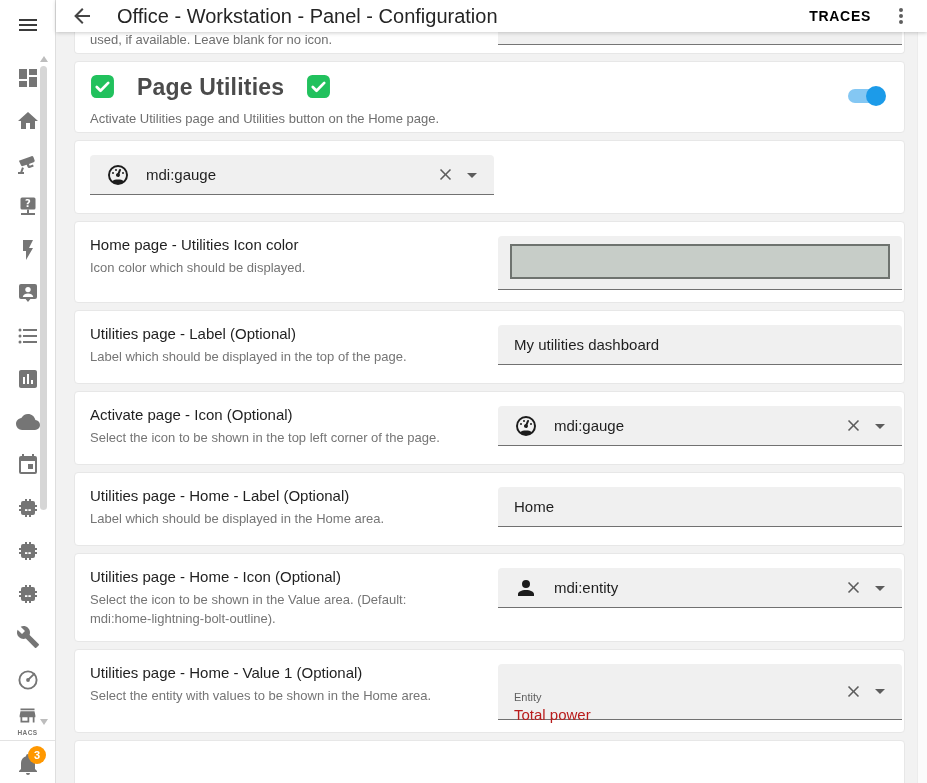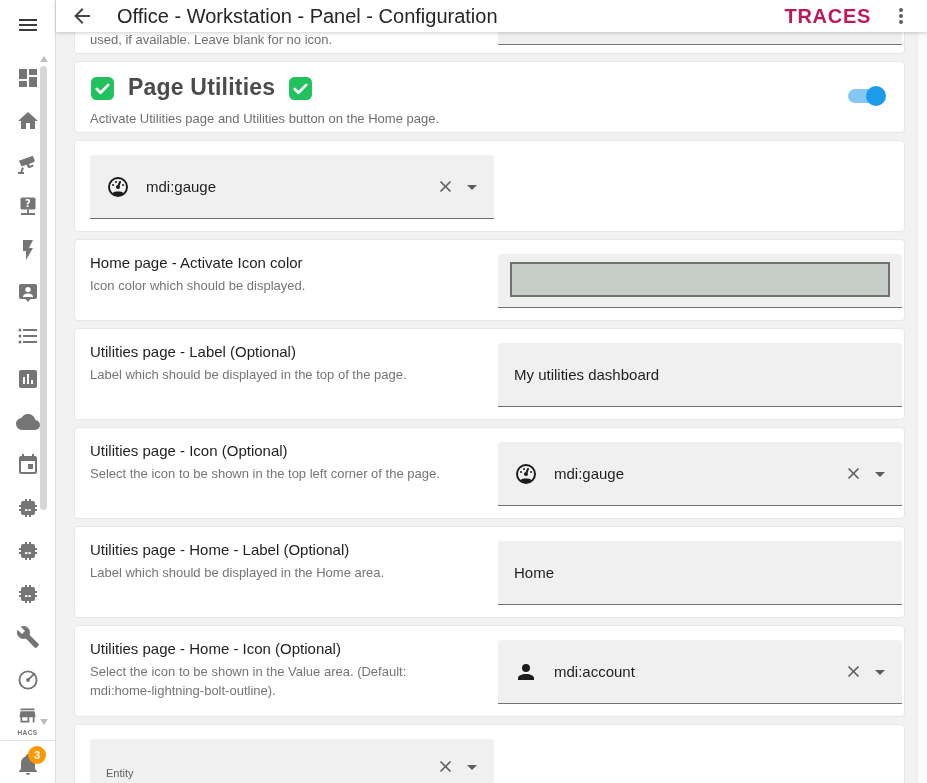--- a/index.html
+++ b/index.html
@@ -38,51 +38,51 @@
     border-left: 4.5px solid transparent; border-right: 4.5px solid transparent; border-top: 6px solid #bdbdbd; }
 
   
   .main { flex: 1; display: flex; flex-direction: column; height: 783px; min-width: 0; }
   .appbar {
     height: 32px; flex: none; background: #fff; display: flex; align-items: center;
     padding: 0 14px; box-shadow: 0 1px 4px rgba(0,0,0,.2); position: relative; z-index: 2;
   }
   .back-btn { color: #454545; cursor: pointer; }
   .appbar-title { font-size: 20px; color: #252525; margin-left: 23px; flex: 1; white-space: nowrap; }
-  .traces-btn { color: #be185d; font-size: 20px; font-weight: bold; letter-spacing: .7px; margin-right: 18px; cursor: pointer; }
+  .traces-btn { color: #000000; font-size: 14px; font-weight: bold; letter-spacing: .7px; margin-right: 18px; cursor: pointer; }
   .kebab-btn { color: #5e5e5e; cursor: pointer; }
 
   .content { flex: 1; overflow: hidden; position: relative; padding: 0 22px 16px 18px; }
   .v-scrollbar { position: absolute; right: 0; top: 0; bottom: 0; width: 10px; background: #fbfbfb; border-left: 1px solid #ececec; }
 
   
   .card { background: #fff; border: 1px solid #e7e7e7; border-radius: 4px; }
   .clipped-card { height: 22px; border-top: none; border-radius: 0 0 4px 4px; position: relative; overflow: hidden; }
   .clipped-desc { position: absolute; left: 15px; top: 0px; font-size: 13px; color: #6f6f6f; white-space: nowrap; }
   .clipped-field { position: absolute; right: 2px; width: 404px; top: -36px; height: 49px;
     background: #f0f0f0; border-bottom: 1px solid #757575; border-radius: 4px 4px 0 0; }
 
   .section-card { margin-top: 7px; padding: 12px 16px 12px 15px; position: relative; height: 72px; }
-  .section-title-row { display: flex; align-items: flex-end; gap: 13px; }
+  .section-title-row { display: flex; align-items: flex-start; gap: 22px; }
   .check-icon svg { width: 25px; height: 25px; display: block; }
   .section-title { font-size: 23px; font-weight: bold; color: #4b4b4b; letter-spacing: .2px; }
   .section-desc { font-size: 13px; color: #6f6f6f; margin-top: 10px; }
   .toggle { position: absolute; right: 18px; top: 24px; width: 38px; height: 20px; cursor: pointer; }
   .toggle-track { position: absolute; left: 0; top: 3px; width: 34px; height: 14px; border-radius: 7px; background: #84c7f3; }
   .toggle-thumb { position: absolute; right: 0; top: 0; width: 20px; height: 20px; border-radius: 50%; background: #1c9be9; }
 
   .row-card { margin-top: 7px; min-height: 74px; display: flex; align-items: flex-start; padding: 14px 2px 12px 15px; }
   .row-info { flex: 1; padding-right: 30px; min-width: 0; }
   .row-label { font-size: 15px; color: #1f1f1f; }
   .row-desc { font-size: 13px; color: #757575; margin-top: 6px; line-height: 1.45; }
   .row-input { width: 404px; flex: none; }
 
   .field {
     background: #f0f0f0; border-bottom: 1px solid #717171; border-radius: 4px 4px 0 0;
-    height: 64px; display: flex; align-items: center; padding: 0 10px 0 16px; cursor: text;
+    height: 40px; display: flex; align-items: center; padding: 0 10px 0 16px; cursor: text;
   }
   .field-icon { width: 24px; height: 24px; color: #1c1c1c; margin-right: 16px; flex: none; }
   .field-icon svg { width: 24px; height: 24px; fill: currentColor; display: block; }
   .field-value { font-size: 15px; color: #1f1f1f; flex: 1; white-space: nowrap; overflow: hidden; }
   .clear-icon { width: 19px; height: 19px; color: #5c5c5c; flex: none; cursor: pointer; }
   .clear-icon svg { width: 19px; height: 19px; fill: currentColor; display: block; }
   .caret-icon { width: 24px; height: 24px; color: #5c5c5c; flex: none; margin-left: 5px; cursor: pointer; }
   .caret-icon svg { width: 24px; height: 24px; fill: currentColor; display: block; }
 
   .color-field { height: 54px; display: block; padding: 8px 12px 10px 12px; cursor: pointer; }
@@ -310,21 +310,21 @@
               <svg viewBox="0 0 24 24">
                 <path d="M7,10L12,15L17,10H7Z"></path>
               </svg>
             </span>
         </div>
       </div>
     </div>
 
     <div class="card row-card">
       <div class="row-info">
-        <div class="row-label">Home page - Activate Icon color</div>
+        <div class="row-label">Home page - Utilities Icon color</div>
         <div class="row-desc">Icon color which should be displayed.</div>
       </div>
       <div class="row-input">
         <div class="field color-field">
           <div class="color-swatch" style="background-color: rgb(199, 205, 200);"></div>
         </div>
       </div>
     </div>
 
     <div class="card row-card">
@@ -334,21 +334,21 @@
       </div>
       <div class="row-input">
         <div class="field">
           <span class="field-value">My utilities dashboard</span>
         </div>
       </div>
     </div>
 
     <div class="card row-card">
       <div class="row-info">
-        <div class="row-label">Utilities page - Icon (Optional)</div>
+        <div class="row-label">Activate page - Icon (Optional)</div>
         <div class="row-desc">Select the icon to be shown in the top left corner of the page.</div>
       </div>
       <div class="row-input">
         <div class="field">
           <span class="field-icon">
               <svg viewBox="0 0 24 24">
                 <path d="M12,2A10,10 0 0,0 2,12A10,10 0 0,0 12,22A10,10 0 0,0 22,12A10,10 0 0,0 12,2M12,4A8,8 0 0,1 20,12C20,14.4 19,16.5 17.3,17.9C16.5,16.92 14.34,16.5 12,16.5C9.66,16.5 7.5,16.92 6.7,17.9C5,16.5 4,14.4 4,12A8,8 0 0,1 12,4M14,5.89C13.62,5.9 13.26,6.15 13.1,6.54L11.81,9.77L11.71,10C11,10.13 10.41,10.6 10.14,11.26C9.73,12.29 10.23,13.45 11.26,13.86C12.29,14.27 13.45,13.77 13.86,12.74C14.12,12.08 14,11.32 13.57,10.76L13.67,10.5L14.96,7.29L14.97,7.26C15.17,6.75 14.92,6.17 14.41,5.96C14.28,5.91 14.15,5.89 14,5.89M10,6A1,1 0 0,0 9,7A1,1 0 0,0 10,8A1,1 0 0,0 11,7A1,1 0 0,0 10,6M7,9A1,1 0 0,0 6,10A1,1 0 0,0 7,11A1,1 0 0,0 8,10A1,1 0 0,0 7,9M17,9A1,1 0 0,0 16,10A1,1 0 0,0 17,11A1,1 0 0,0 18,10A1,1 0 0,0 17,9Z"></path>
               </svg>
             </span>
           <span class="field-value">mdi:gauge</span>
@@ -383,36 +383,40 @@
         <div class="row-label">Utilities page - Home - Icon (Optional)</div>
         <div class="row-desc">Select the icon to be shown in the Value area. (Default: mdi:home-lightning-bolt-outline).</div>
       </div>
       <div class="row-input">
         <div class="field">
           <span class="field-icon">
               <svg viewBox="0 0 24 24">
                 <path d="M12,4A4,4 0 0,1 16,8A4,4 0 0,1 12,12A4,4 0 0,1 8,8A4,4 0 0,1 12,4M12,14C16.42,14 20,15.79 20,18V20H4V18C4,15.79 7.58,14 12,14Z"></path>
               </svg>
             </span>
-          <span class="field-value">mdi:account</span>
+          <span class="field-value">mdi:entity</span>
           <span class="clear-icon">
               <svg viewBox="0 0 24 24">
                 <path d="M19,6.41L17.59,5L12,10.59L6.41,5L5,6.41L10.59,12L5,17.59L6.41,19L12,13.41L17.59,19L19,17.59L13.41,12L19,6.41Z"></path>
               </svg>
             </span>
           <span class="caret-icon">
               <svg viewBox="0 0 24 24">
                 <path d="M7,10L12,15L17,10H7Z"></path>
               </svg>
             </span>
         </div>
       </div>
     </div>
 
     <div class="card row-card">
+      <div class="row-info">
+        <div class="row-label">Utilities page - Home - Value 1 (Optional)</div>
+        <div class="row-desc">Select the entity with values to be shown in the Home area.</div>
+      </div>
       <div class="row-input">
         <div class="field entity-field">
           <div class="entity-text">
             <span class="entity-label">Entity</span>
             <span class="entity-value">Total power</span>
           </div>
           <span class="clear-icon">
               <svg viewBox="0 0 24 24">
                 <path d="M19,6.41L17.59,5L12,10.59L6.41,5L5,6.41L10.59,12L5,17.59L6.41,19L12,13.41L17.59,19L19,17.59L13.41,12L19,6.41Z"></path>
               </svg>

